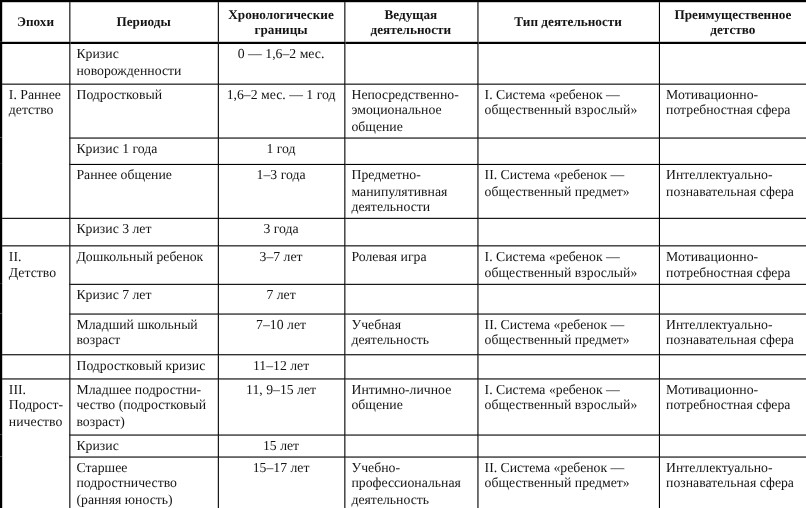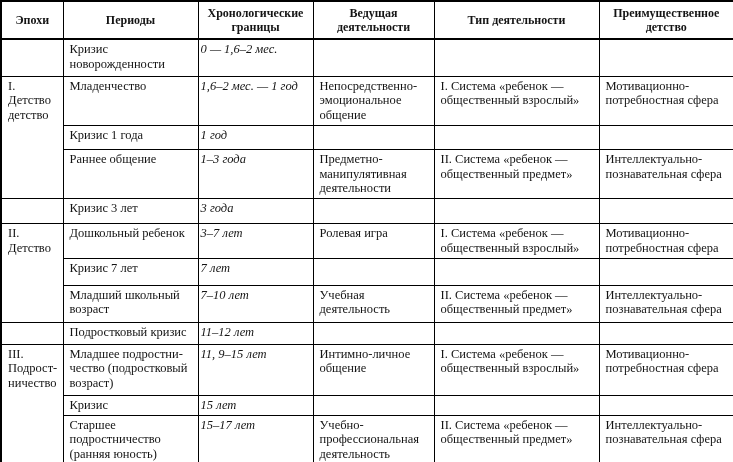--- a/index.html
+++ b/index.html
@@ -48,24 +48,23 @@
     border-bottom: 2px solid #000000;
   }
   td {
     vertical-align: top;
     text-align: left;
     padding: 2px 4px 2px 6px;
     line-height: 1.18;
     white-space: pre-line;
   }
   td.age {
-    text-align: left;
+    text-align: center;
     padding-left: 2px;
     padding-right: 2px;
-    font-style: italic;
   }
 </style>
 </head>
 <body>
 
 <div class="page">
   <table class="periodization">
     <colgroup>
       <col class="c-epoch">
         <col class="c-period">
@@ -91,23 +90,23 @@
       <tr style="height:37px">
         <td></td>
         <td>Кризис
 новорожденности</td>
         <td class="age">0 — 1,6–2 мес.</td>
         <td></td>
         <td></td>
         <td></td>
       </tr>
       <tr style="height:48px">
-        <td rowspan="3">I. Детство
+        <td rowspan="3">I. Раннее
 детство</td>
-        <td>Младенчество</td>
+        <td>Подростковый</td>
         <td class="age">1,6–2 мес. — 1 год</td>
         <td>Непосредственно-
 эмоциональное
 общение</td>
         <td>I. Система «ребенок —
 общественный взрослый»</td>
         <td>Мотивационно-
 потребностная сфера</td>
       </tr>
       <tr style="height:24px">

